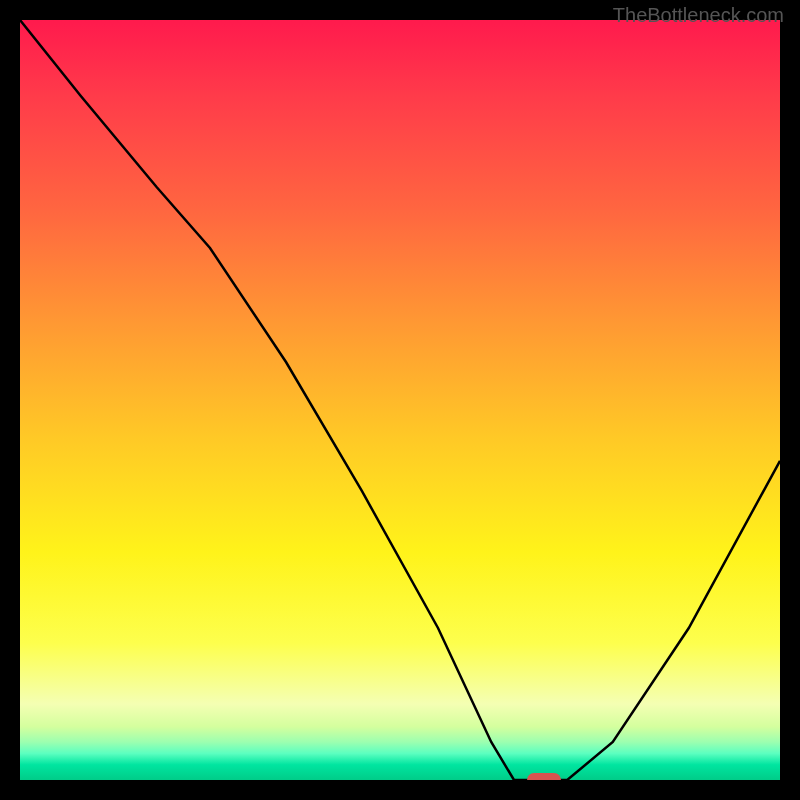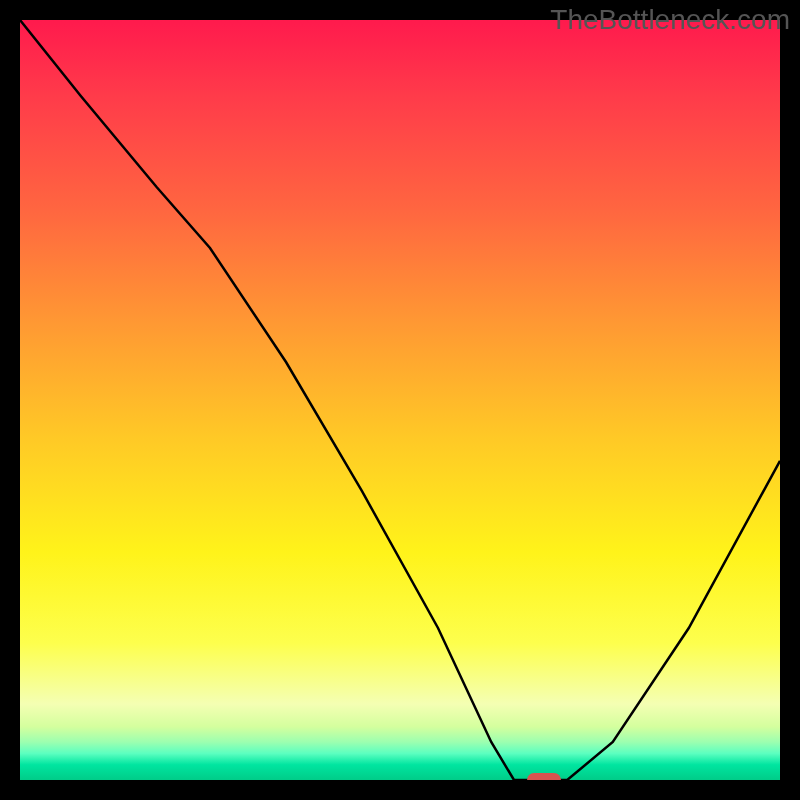--- a/index.html
+++ b/index.html
@@ -7,23 +7,23 @@
     padding: 0;
     width: 800px;
     height: 800px;
     background: #000;
     position: relative;
     font-family: Arial, sans-serif;
   }
   .watermark {
     position: absolute;
     top: 4px;
-    right: 10px;
+    right: 16px;
     color: #555;
-    font-size: 28px;
+    font-size: 20px;
     font-weight: normal;
     z-index: 10;
   }
   .plot-area {
     position: absolute;
     left: 20px;
     top: 20px;
     width: 760px;
     height: 760px;
     overflow: hidden;

